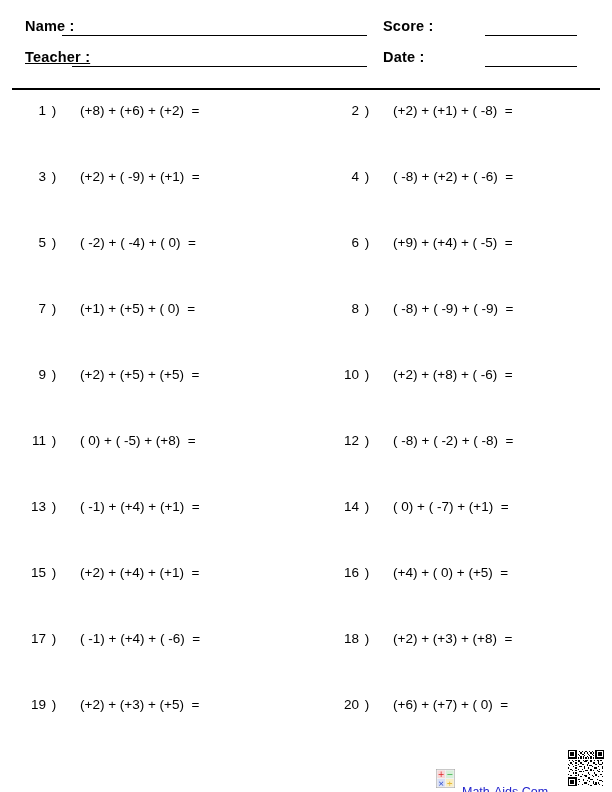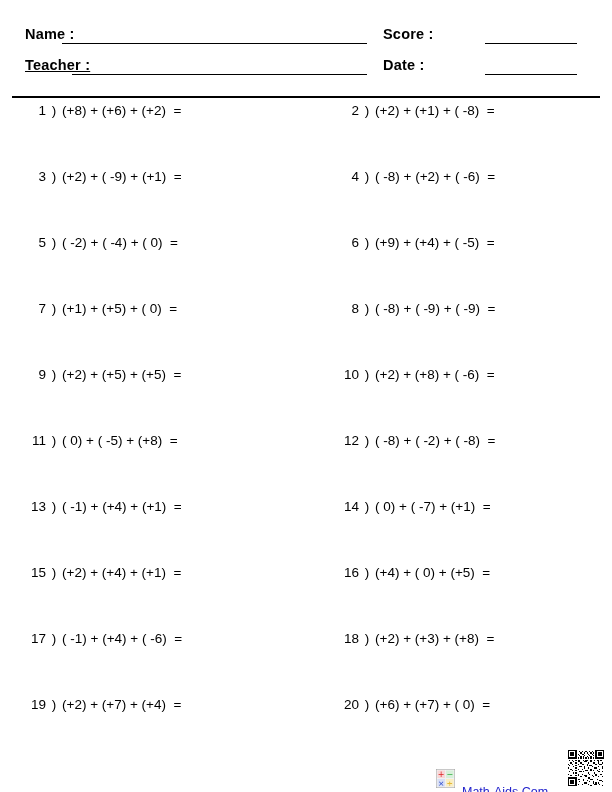--- a/index.html
+++ b/index.html
@@ -13,21 +13,21 @@
     position: relative;
     font-family: "Liberation Sans", sans-serif;
     color: #000000;
     overflow: hidden;
   }
 
   
   #header {
     position: absolute;
     left: 0;
-    top: 12px;
+    top: 4px;
     width: 612px;
     height: 86px;
     border-radius: 27px;
   }
   .hdr-label {
     position: absolute;
     font-size: 14.5px;
     font-weight: bold;
     letter-spacing: 0.2px;
     white-space: nowrap;
@@ -86,20 +86,21 @@
   }
   .qparen {
     display: inline-block;
     width: 16px;
     text-align: center;
     font-size: 13.5px;
   }
   .qexpr {
     font-size: 13.5px;
     white-space: pre;
+    margin-left: 18px;
   }
 
   
   #footer {
     position: absolute;
     left: 0;
     top: 748px;
     width: 612px;
     height: 44px;
   }
@@ -182,21 +183,21 @@
     </div>
     <div class="prow">
       <div class="cell col-left"><span class="qnum">15</span><span class="qparen">)</span><span class="qexpr">(+2) + (+4) + (+1)  =</span></div>
       <div class="cell col-right"><span class="qnum">16</span><span class="qparen">)</span><span class="qexpr">(+4) + ( 0) + (+5)  =</span></div>
     </div>
     <div class="prow">
       <div class="cell col-left"><span class="qnum">17</span><span class="qparen">)</span><span class="qexpr">( -1) + (+4) + ( -6)  =</span></div>
       <div class="cell col-right"><span class="qnum">18</span><span class="qparen">)</span><span class="qexpr">(+2) + (+3) + (+8)  =</span></div>
     </div>
     <div class="prow">
-      <div class="cell col-left"><span class="qnum">19</span><span class="qparen">)</span><span class="qexpr">(+2) + (+7) + (+4)  =</span></div>
+      <div class="cell col-left"><span class="qnum">19</span><span class="qparen">)</span><span class="qexpr">(+2) + (+3) + (+5)  =</span></div>
       <div class="cell col-right"><span class="qnum">20</span><span class="qparen">)</span><span class="qexpr">(+6) + (+7) + ( 0)  =</span></div>
     </div>
   </div>
 
 <div id="footer">
 
   <div id="brand">
     <svg id="brand-icon" viewBox="0 0 20 20">
       <rect x="0" y="0" width="20" height="20" fill="#f2f2f2" stroke="#9a9a9a" stroke-width="1"></rect>
       <rect x="1.5" y="1.5" width="8" height="8" fill="#f7d7d7"></rect>

